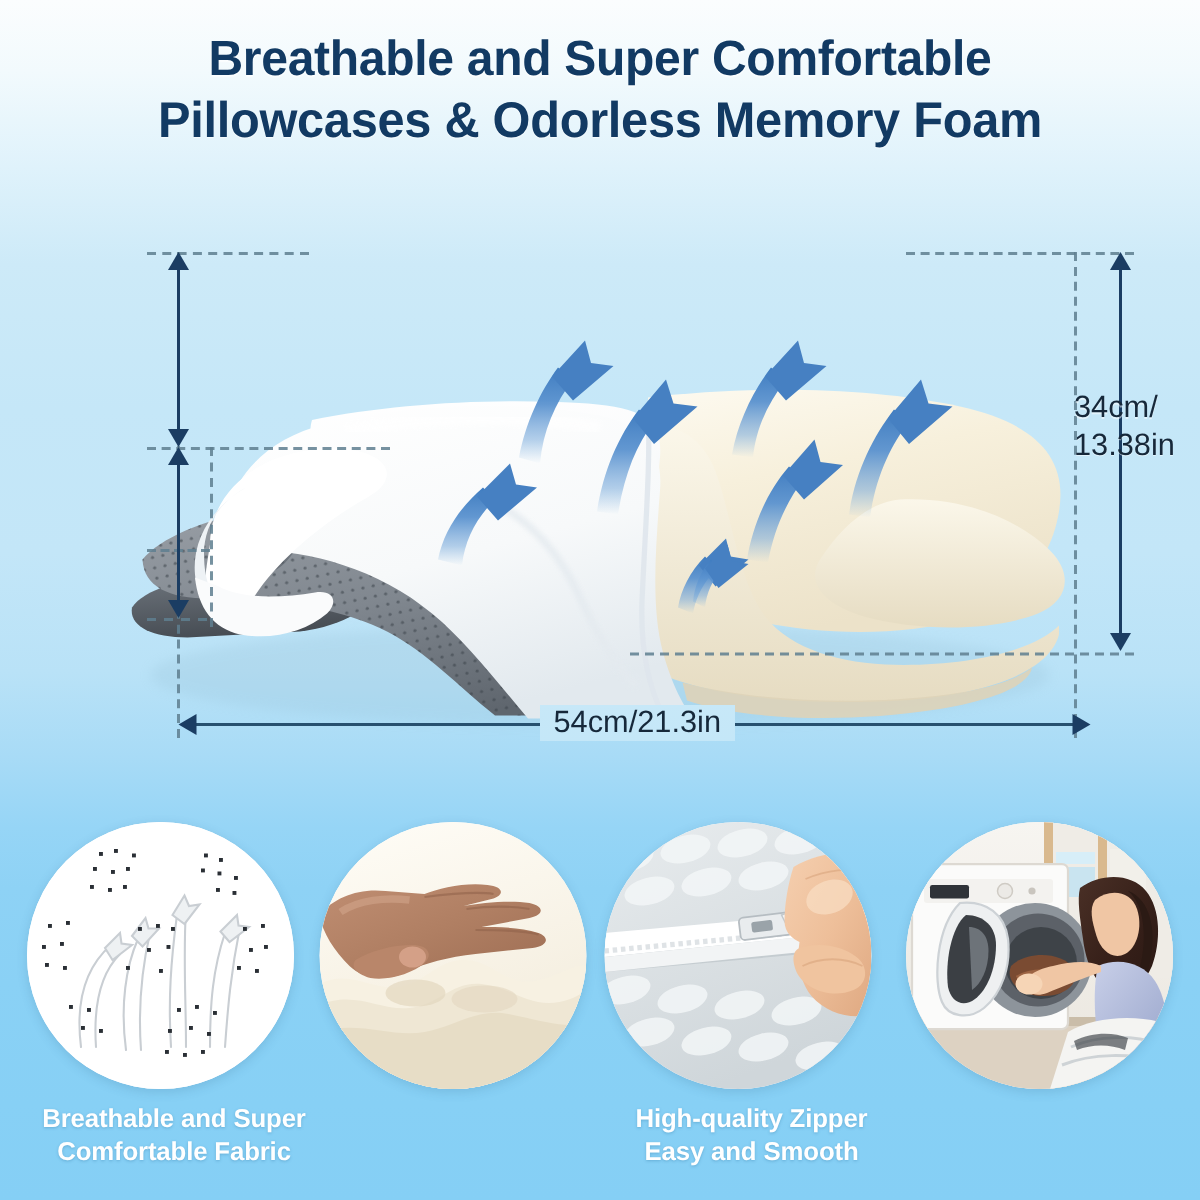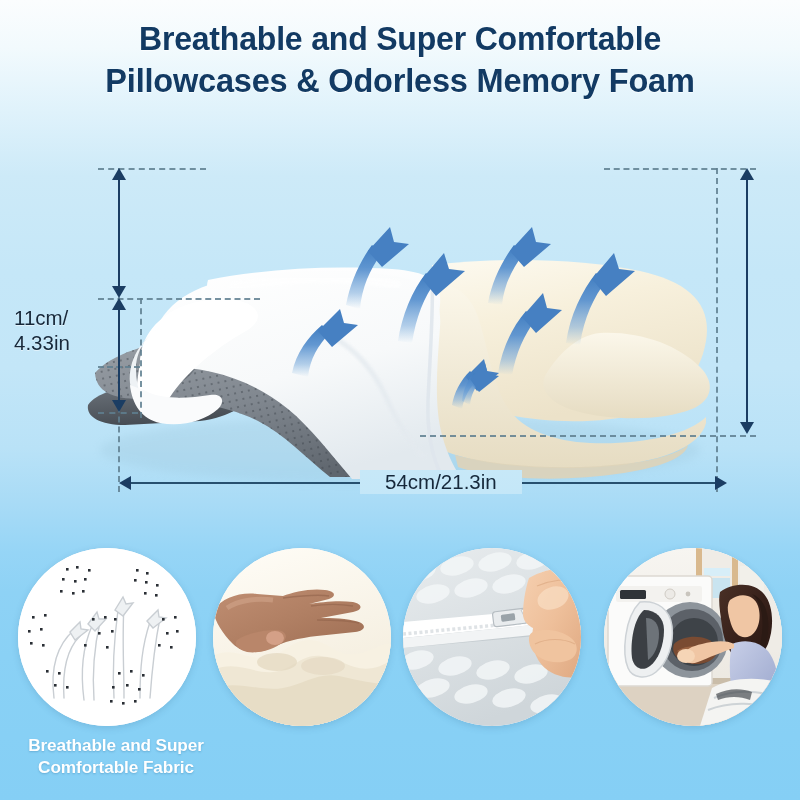--- a/index.html
+++ b/index.html
@@ -79,21 +79,21 @@
     font-weight:400;
     white-space:pre-line;
     text-shadow:0 1px 0 rgba(255,255,255,.5);
   }
   .dimlabel.r { text-align:left; }
 
   #wlabel {
     position:absolute;
     color:#16283a; font-size:20.5px; line-height:24px;
     background:linear-gradient(180deg,#c7e8f8,#c4e7f8);
-    padding:0 25px;
+    padding:0 9px;
     white-space:nowrap;
   }
 
   
   #pillow { position:absolute; left:0; top:0; width:800px; height:410px; }
 
   
   #features { position:absolute; left:0; top:548px; width:676px; height:252px; }
   .feat { position:absolute; top:0; width:196px; }
   .circle {
@@ -281,23 +281,23 @@
   <div class="dash-v" style="left:140px; top:193px; height:120px;"></div>
   <div class="dash-v" style="left:716px; top:63px;  height:324px;"></div>
 
   <div class="vmeasure" style="left:118px; top:74px; height:108px;"></div>
   <div class="vmeasure" style="left:118px; top:204px; height:92px;"></div>
   <div class="vmeasure" style="left:746px; top:74px; height:244px;"></div>
 
   <div class="hmeasure" style="left:130px; top:377px; width:586px;"></div>
 
 
-  <div class="dimlabel" style="left:14px; top:200px;">11cm/
-4.33in</div>
-
+
+  <div class="dimlabel r" style="left:716px; top:154px;">34cm/
+13.38in</div>
 
   <div id="wlabel" style="left:360px; top:365px;">54cm/21.3in</div>
 </div>
 
 <div id="features">
 
   <div class="feat" style="left:18px;">
     <div class="circle">
       <svg viewBox="0 0 178 178" width="178" height="178">
         <rect width="178" height="178" fill="#ffffff"></rect>
@@ -468,20 +468,22 @@
                  C130,106 128,92 130,80 C126,78 120,74 120,66 C120,56 122,42 126,30 Z" fill="url(#skin3)"></path>
         <path d="M130,84 C142,80 158,82 168,90 C176,96 176,108 166,112
                  C152,118 134,112 128,100 C125,93 125,86 130,84 Z" fill="#f0c49f"></path>
         <ellipse cx="150" cy="50" rx="16" ry="11" fill="#f8dcc2" opacity="0.75" transform="rotate(-20 150 50)"></ellipse>
         <g stroke="#d9a57e" stroke-width="1.2" fill="none" opacity="0.6">
           <path d="M134,38 C148,32 164,30 176,34"></path>
           <path d="M132,96 C144,90 160,90 172,96"></path>
         </g>
       </svg>
     </div>
+    <div class="caption">High-quality Zipper
+Easy and Smooth</div>
   </div>
 
   <div class="feat" style="left:604px;">
     <div class="circle">
       <svg viewBox="0 0 178 178" width="178" height="178">
         <defs>
           <linearGradient id="wall" x1="0" y1="0" x2="0" y2="1">
             <stop offset="0" stop-color="#f7f5f1"></stop>
               <stop offset="1" stop-color="#e9e5dd"></stop>
           </linearGradient>

